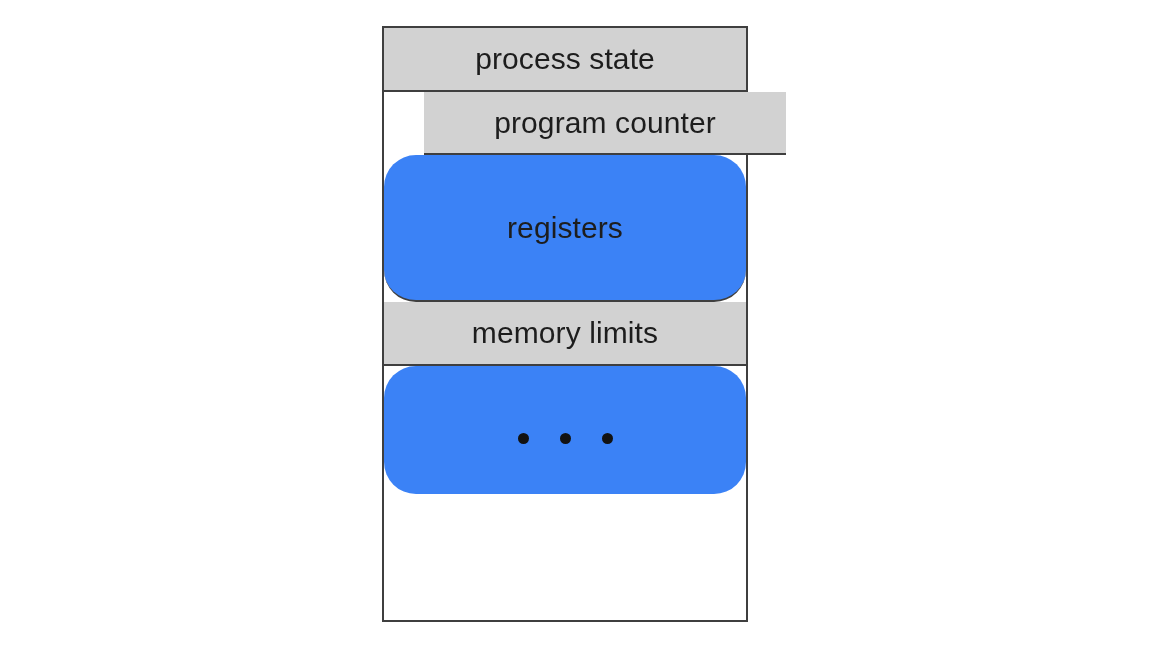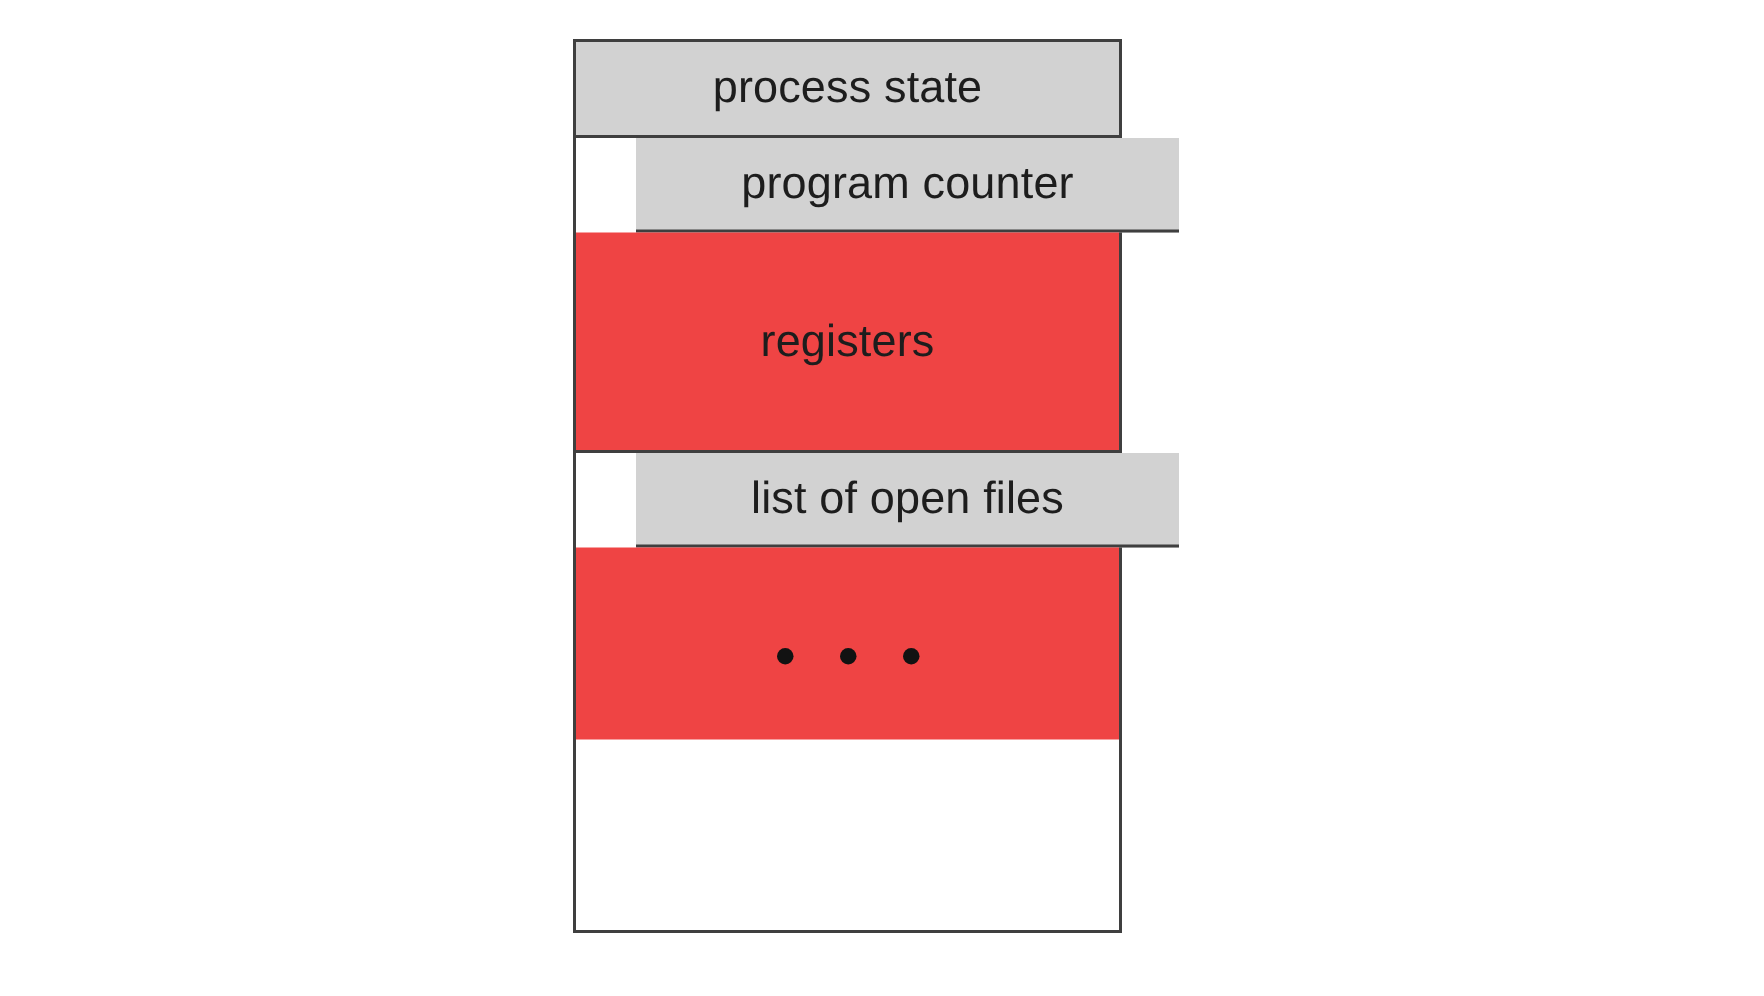--- a/index.html
+++ b/index.html
@@ -35,21 +35,21 @@
     justify-content: center;
     border-bottom: 2px solid #3f3f3f;
     width: 100%;
     position: relative;
   }
   .pcb-row:last-child {
     border-bottom: none;
   }
 
   .fill-gray { background: #d2d2d2; }
-  .fill-blue { background: #ef4444; }
+  .fill-blue { background: #3b82f6; border-radius: 32px; }
 
   .row-h-std  { height: 64px; }
   .row-h-pc   { height: 63px; margin-left: 40px; }
   .row-h-reg  { height: 147px; }
   .row-h-dots { height: 128px; }
 
   .pcb-label {
     font-size: 30px;
     line-height: 1;
     color: #1d1d1d;
@@ -82,24 +82,24 @@
 
 
   <div class="pcb-row fill-gray row-h-pc">
     <span class="pcb-label">program counter</span>
   </div>
 
   <div class="pcb-row fill-blue row-h-reg">
     <span class="pcb-label">registers</span>
   </div>
 
+  <div class="pcb-row fill-gray row-h-std">
+    <span class="pcb-label">memory limits</span>
+  </div>
 
-  <div class="pcb-row fill-gray row-h-pc">
-    <span class="pcb-label">list of open files</span>
-  </div>
 
   <div class="pcb-row fill-blue row-h-dots">
     <span class="dots-group">
       <span class="dot"></span>
       <span class="dot"></span>
       <span class="dot"></span>
     </span>
   </div>
 
 </div>

